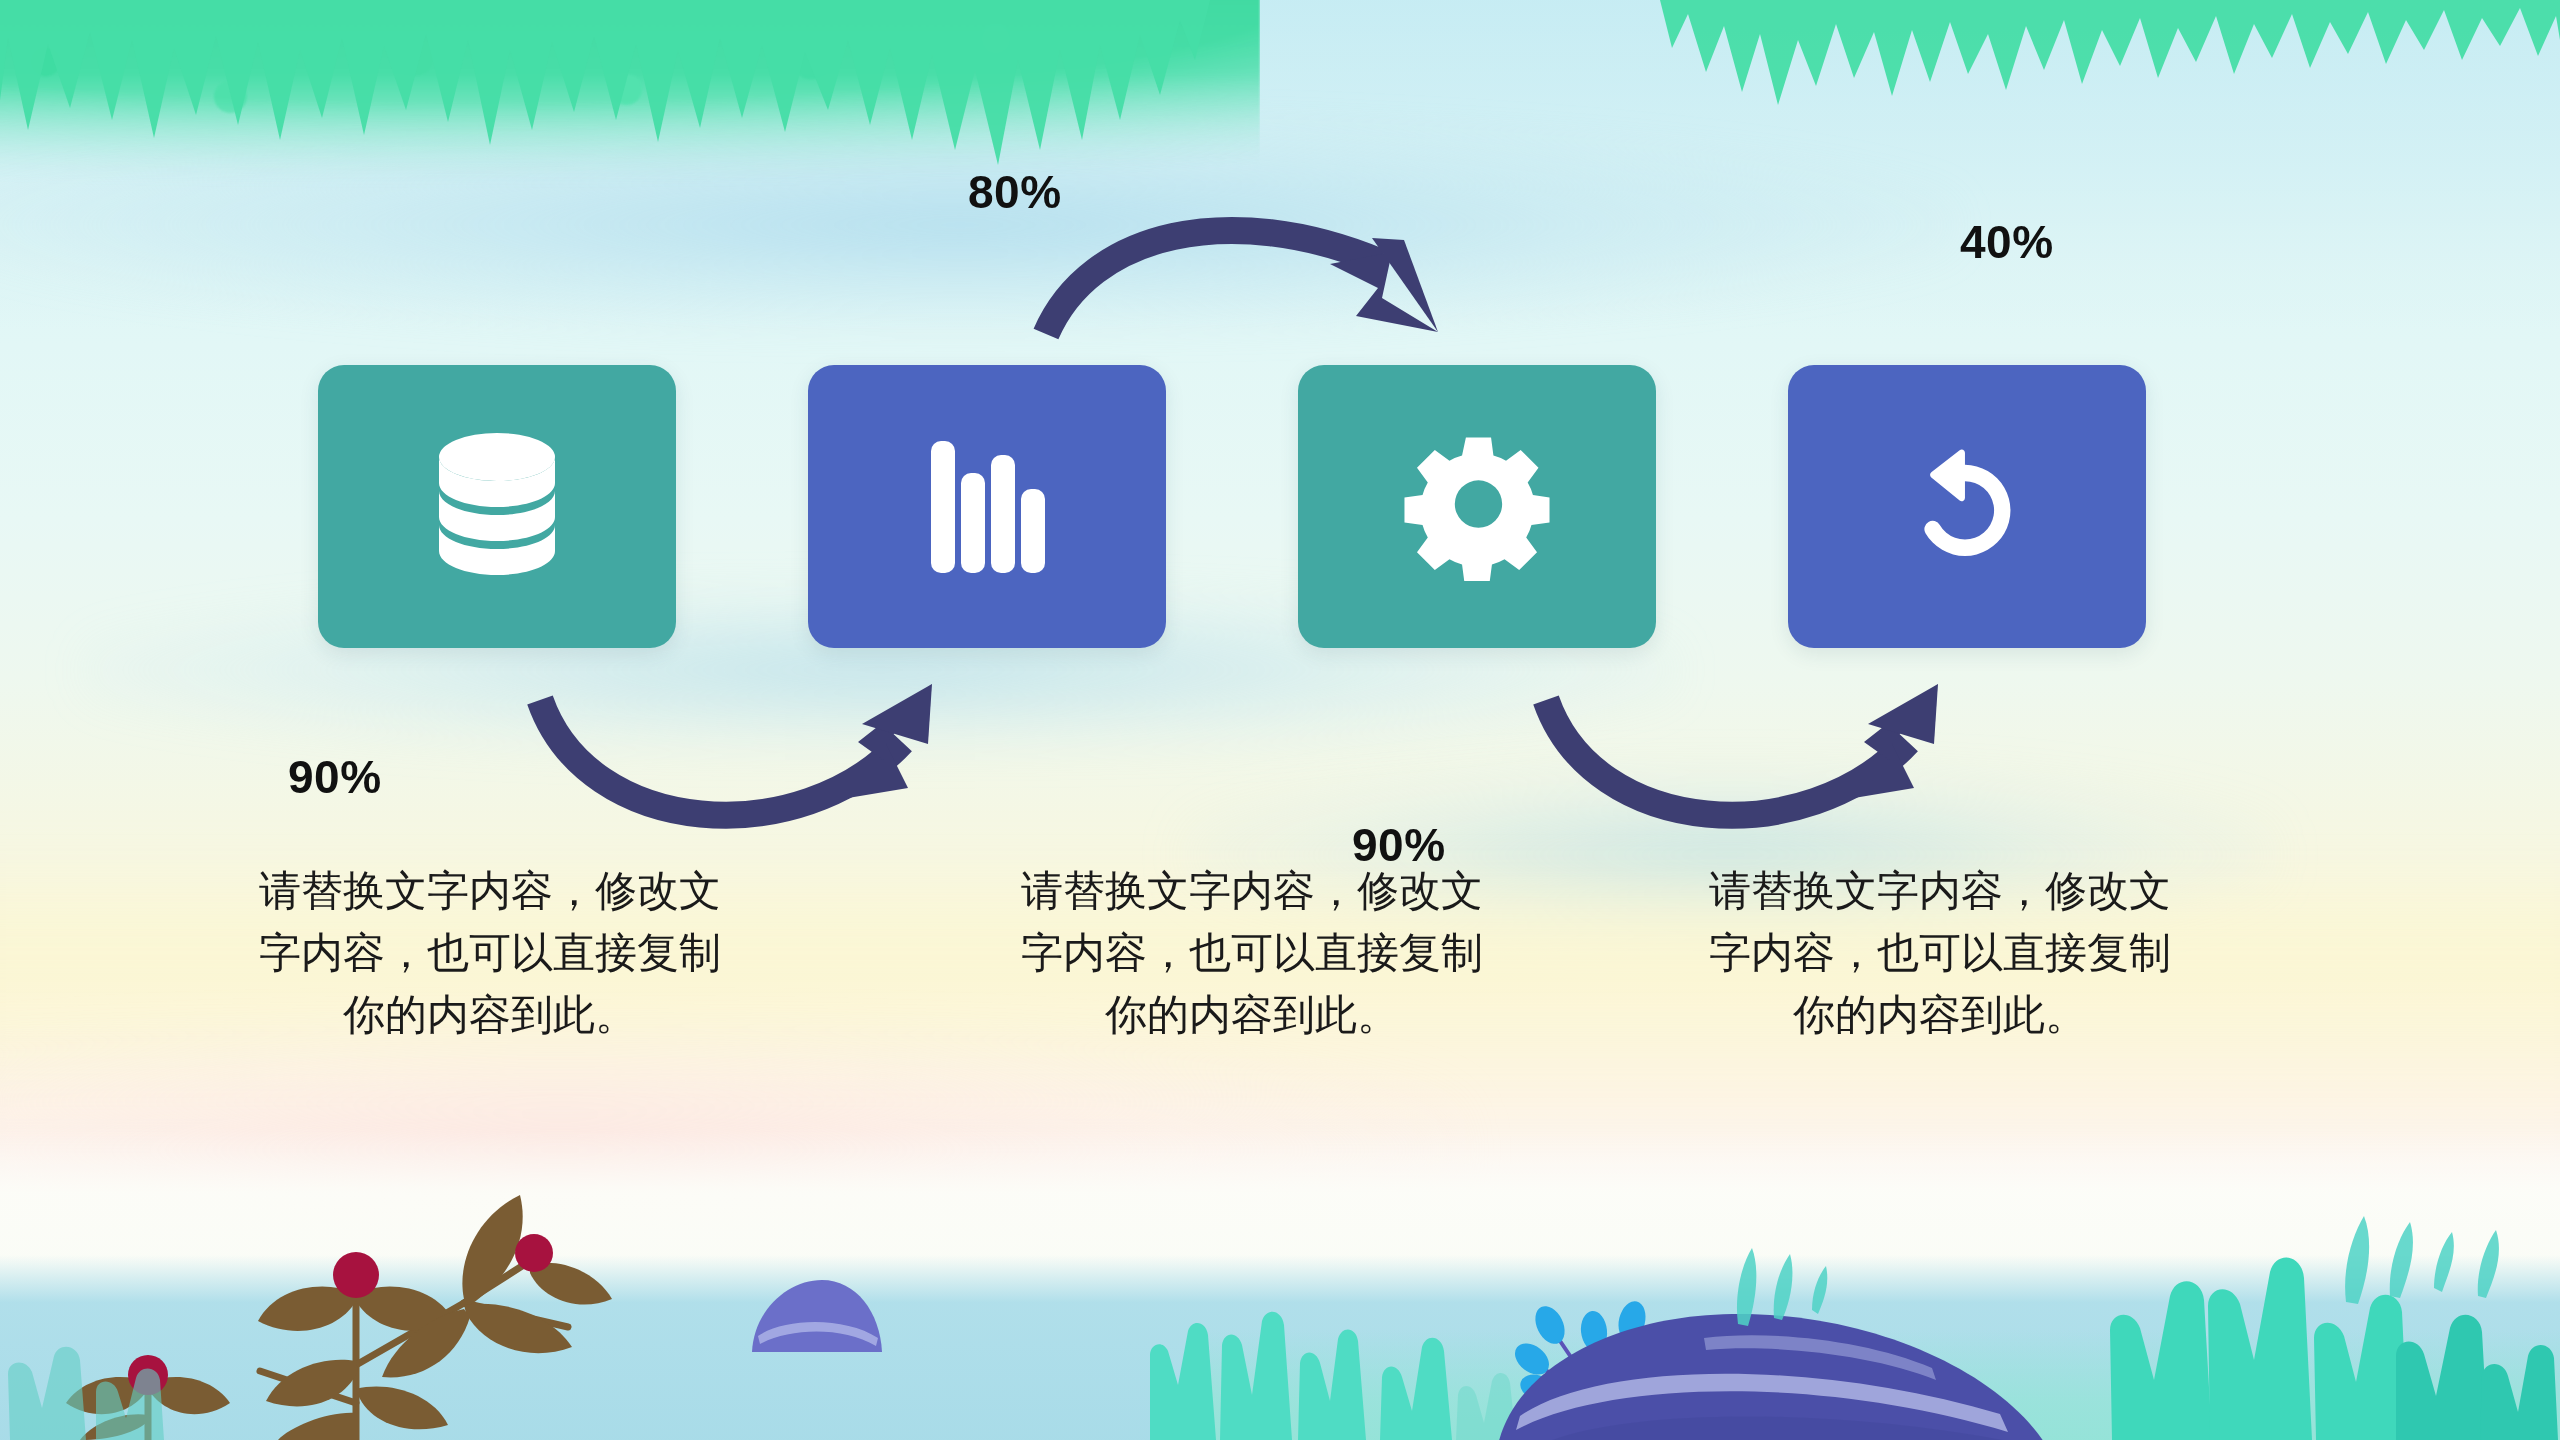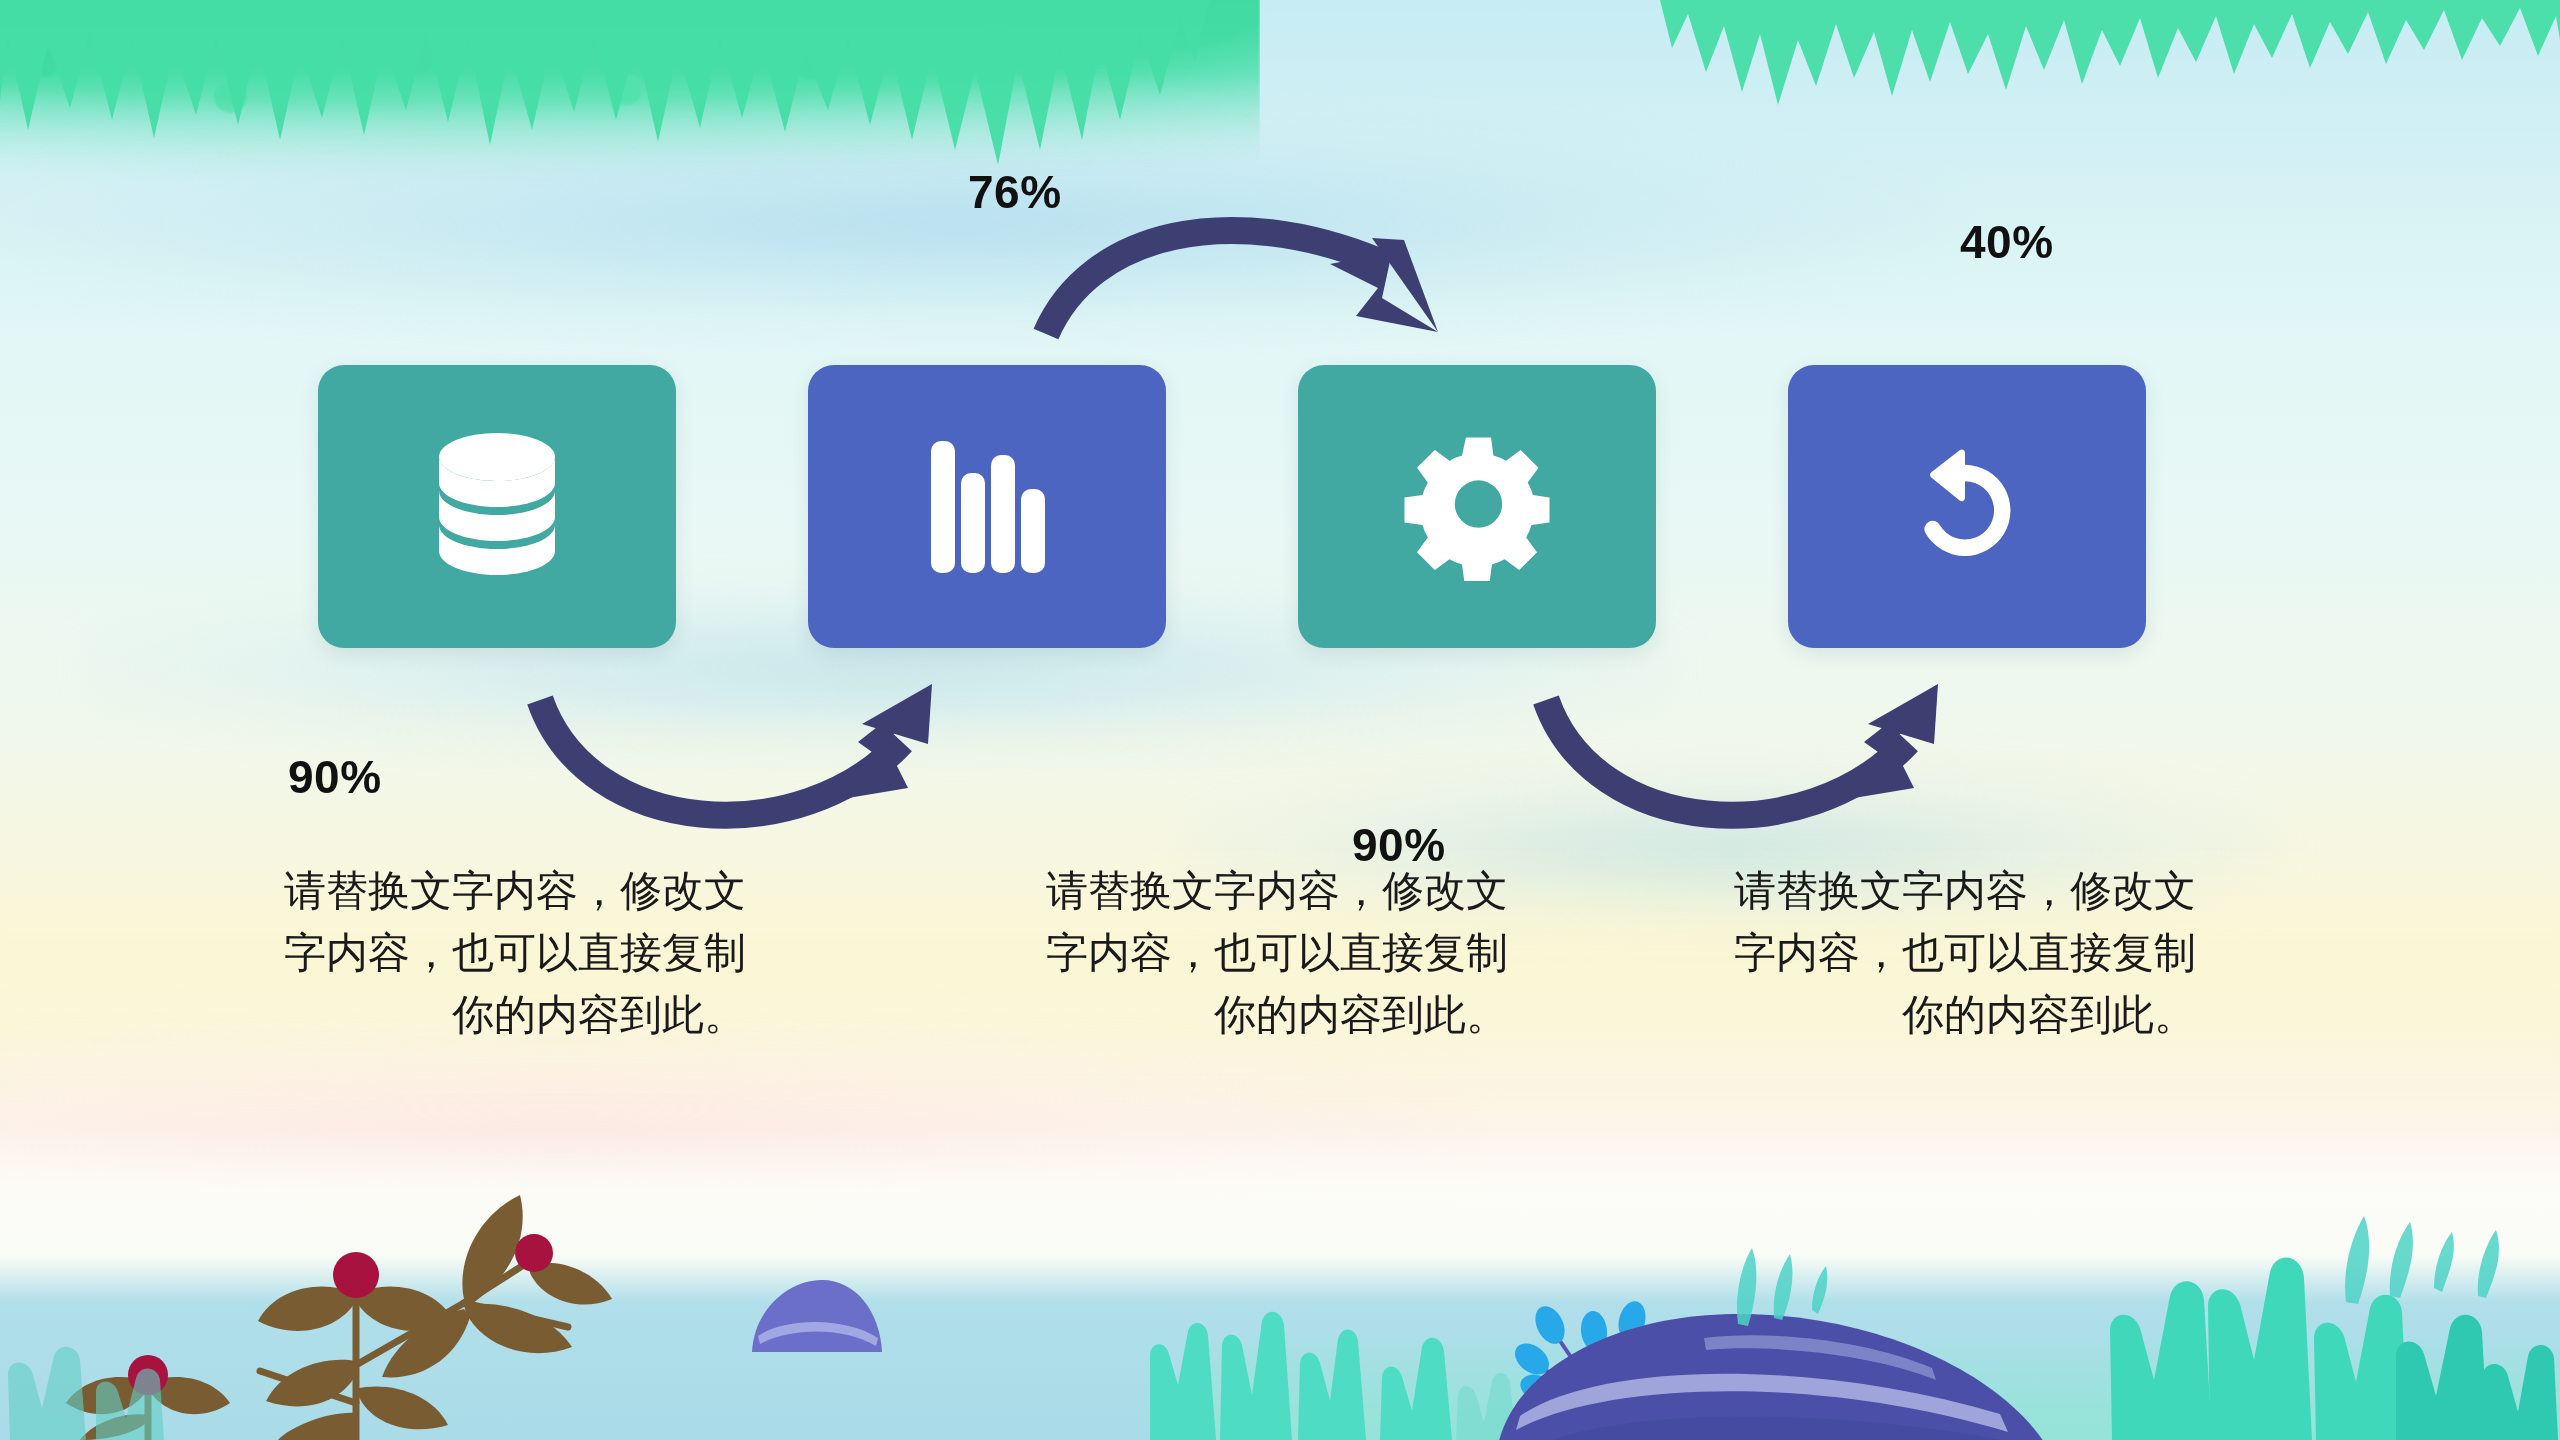--- a/index.html
+++ b/index.html
@@ -118,22 +118,21 @@
   
   .pct{
     position:absolute;font-weight:bold;font-size:46px;color:#111111;
     letter-spacing:.5px;white-space:nowrap;
     font-family:"Liberation Sans","DejaVu Sans",sans-serif;
   }
   .para{
     position:absolute;width:480px;
     font-size:42px;line-height:1.48;color:#1a1a1a;
     font-family:"DejaVu Sans","Liberation Sans",sans-serif;
-    text-align:right;
-    margin-left:16px;
+    text-align:center;
   }
 
   
   .decor{position:absolute;pointer-events:none;}
   .berry{position:absolute;border-radius:50%;background:#a7123f;}
 </style>
 </head>
 <body>
 
 <div id="stage">
@@ -234,21 +233,21 @@
       <path d="M932 684 L862 724 L928 744 Z" fill="#3D3E72"></path>
     </g>
 
     <g>
       <path d="M1546 700 C1594 838, 1806 852, 1908 742" fill="none" stroke="#3D3E72" stroke-width="27" stroke-linecap="butt"></path>
       <path d="M1938 684 L1864 742 L1892 762 L1854 798 L1914 788 L1892 744 Z" fill="#3D3E72"></path>
       <path d="M1938 684 L1868 724 L1934 744 Z" fill="#3D3E72"></path>
     </g>
   </svg>
 
-  <div class="pct" style="left:968px;top:165px;">76%</div>
+  <div class="pct" style="left:968px;top:165px;">80%</div>
 
   <div class="pct" style="left:1960px;top:215px;">40%</div>
 
   <div class="pct" style="left:288px;top:750px;">90%</div>
 
   <div class="pct" style="left:1352px;top:818px;">90%</div>
 
   <div class="para" style="left:250px;top:860px;">请替换文字内容，修改文字内容，也可以直接复制你的内容到此。</div>
 
   <div class="para" style="left:1012px;top:860px;">请替换文字内容，修改文字内容，也可以直接复制你的内容到此。</div>

